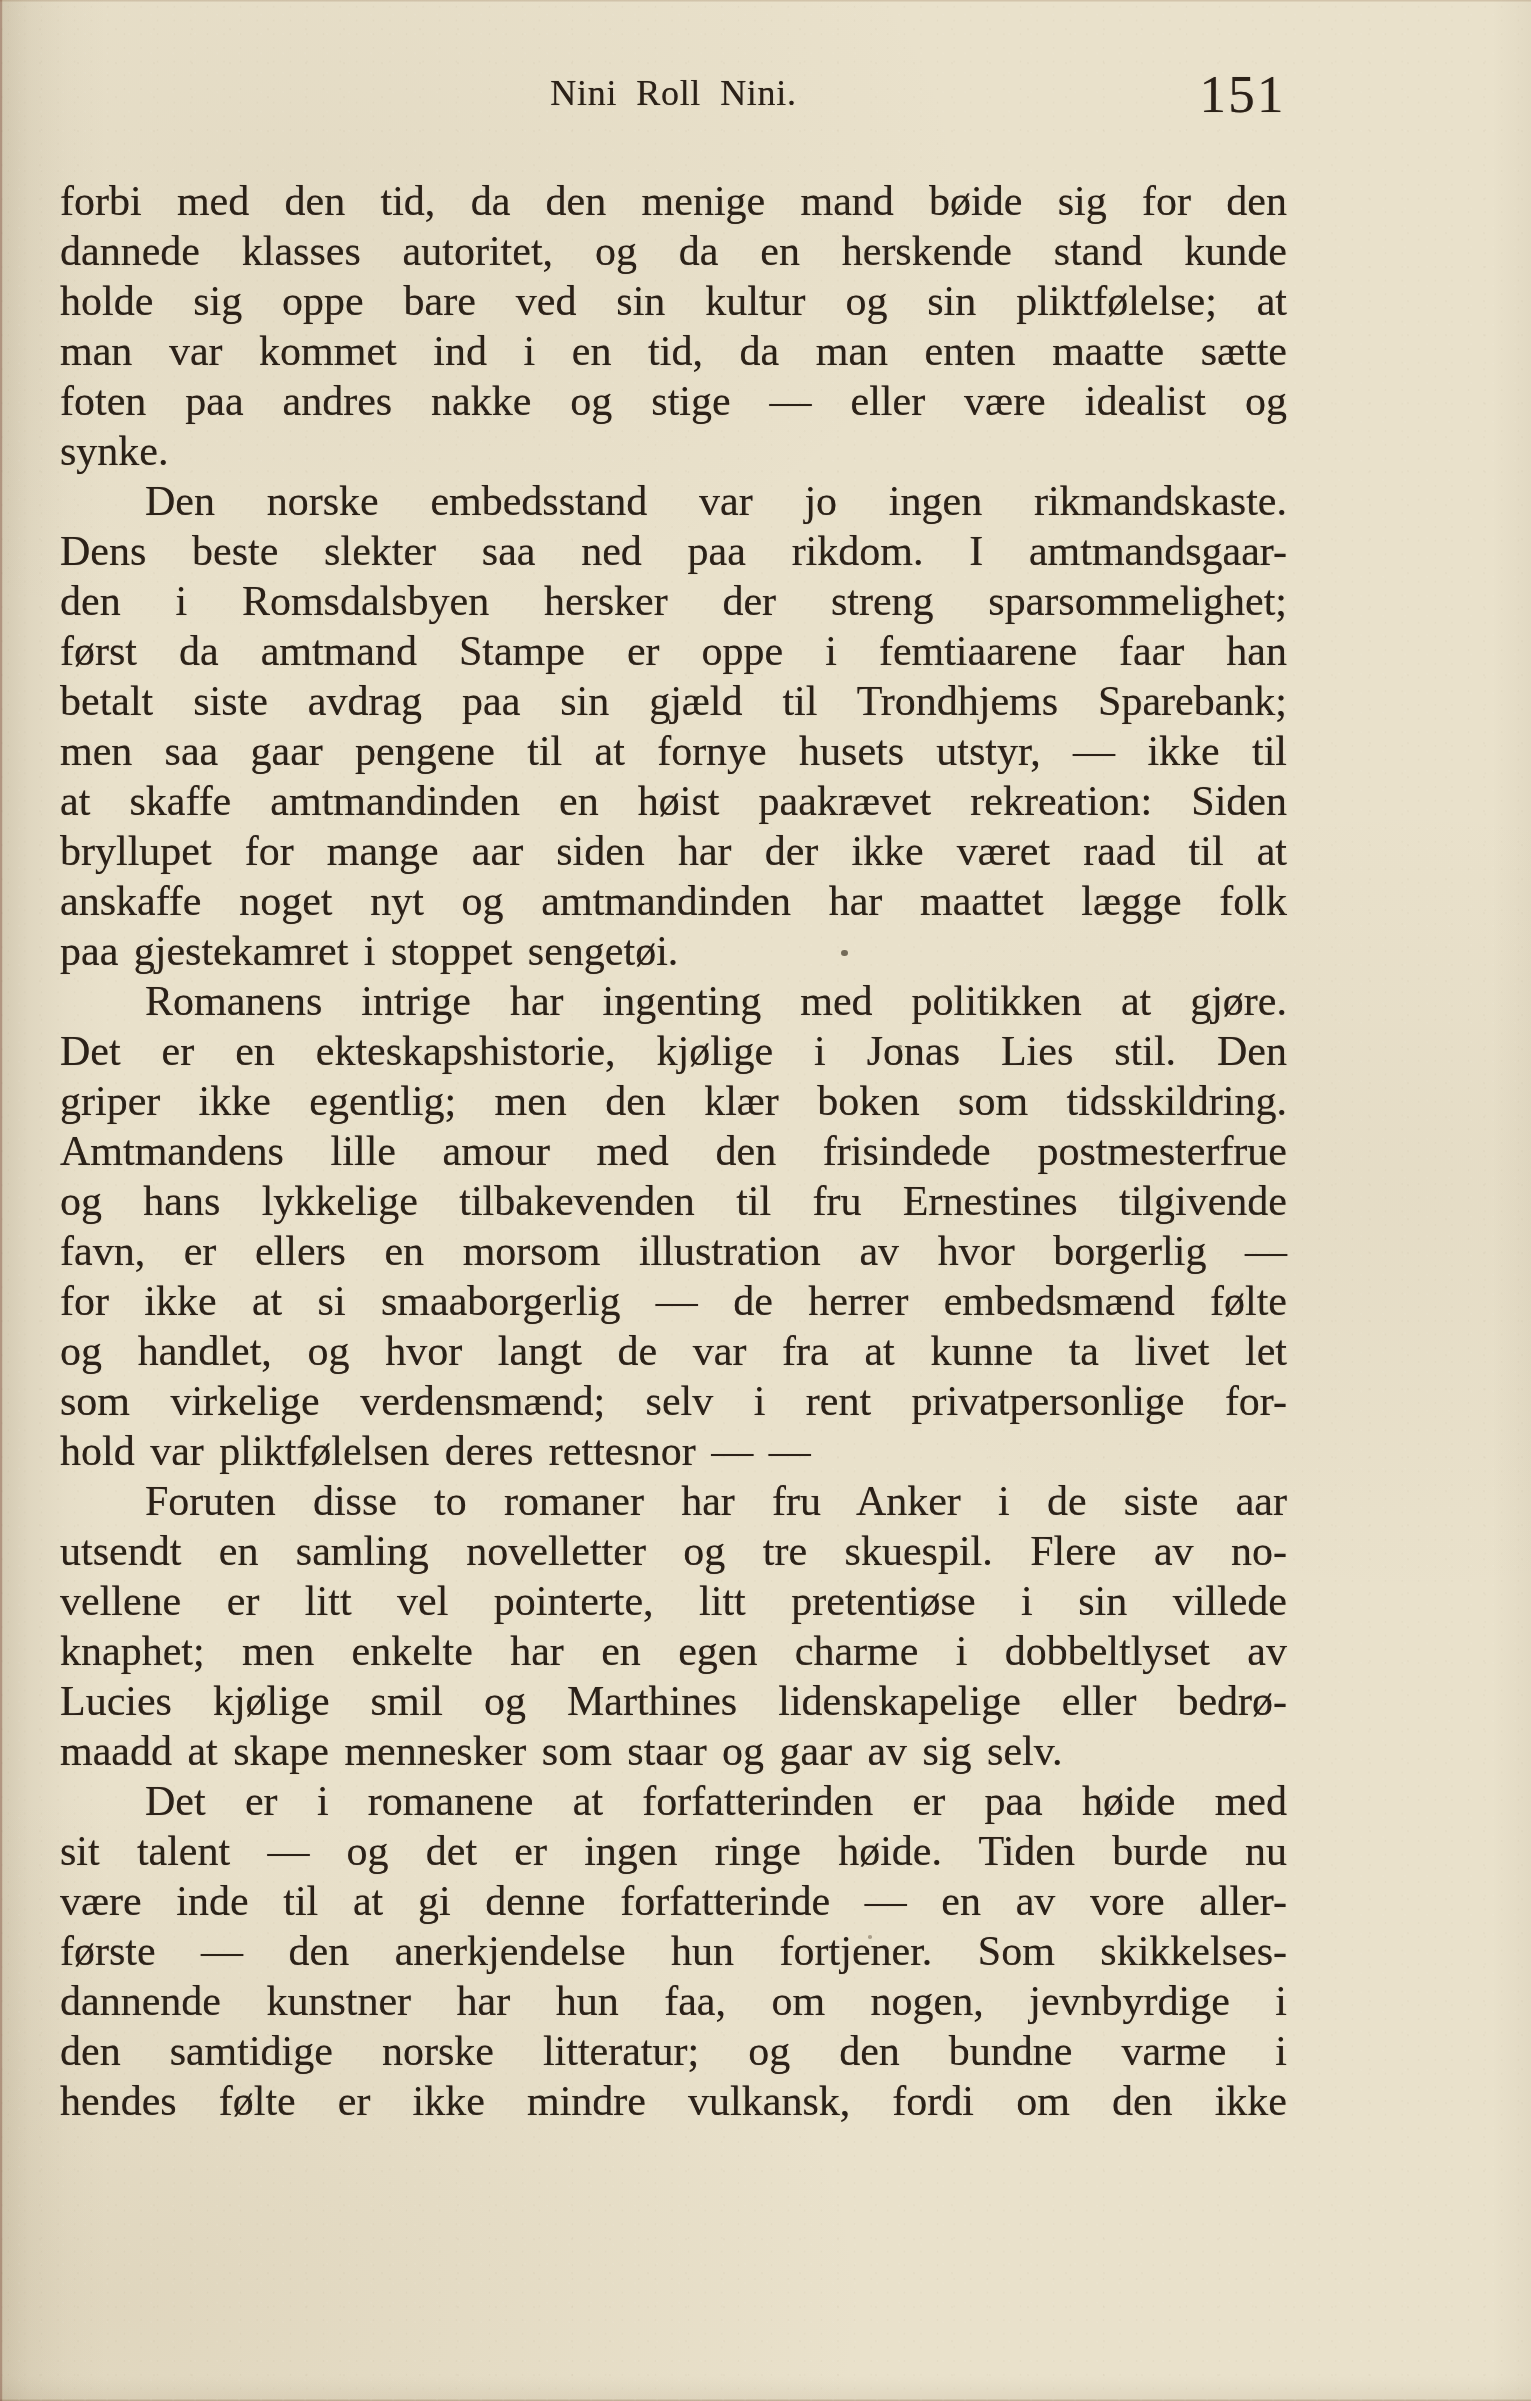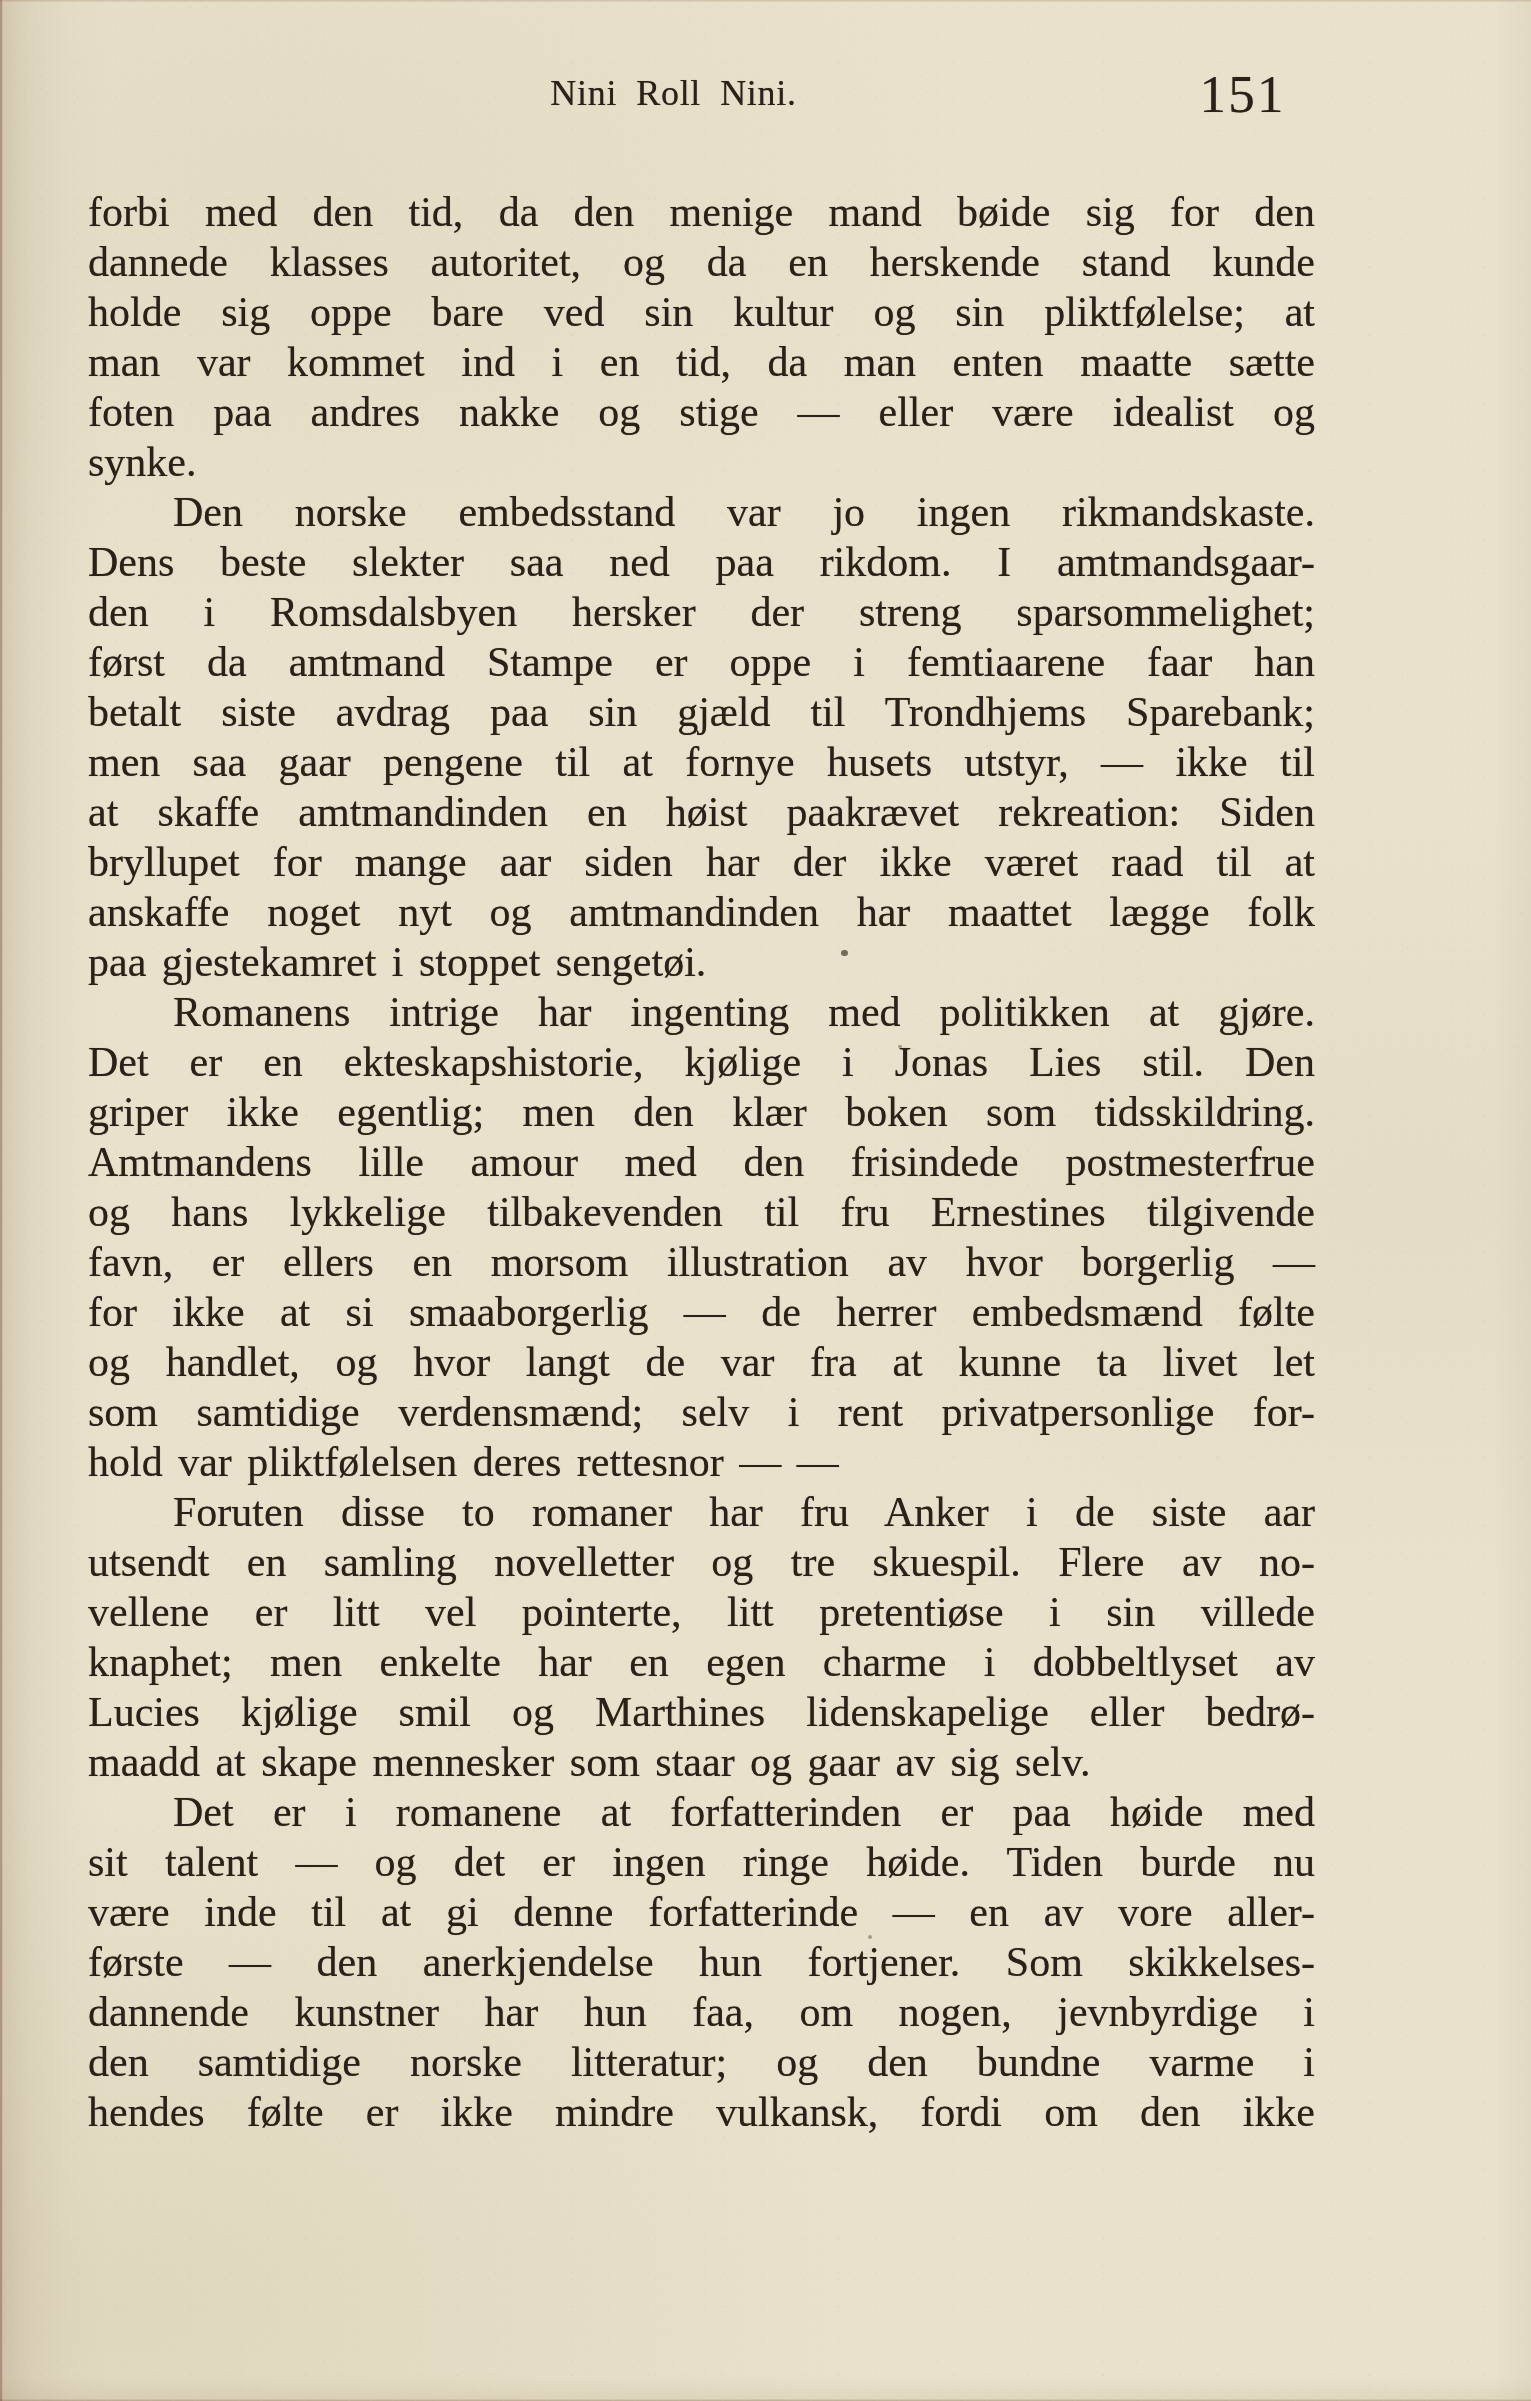--- a/index.html
+++ b/index.html
@@ -69,23 +69,22 @@
     right: 1.4px;
     top: 68px;
     font-size: 53px;
     line-height: 1;
     letter-spacing: 2.2px;
   }
 
   .text-block {
     position: absolute;
     left: 60px;
-    top: 187px;
+    top: 176px;
     width: 1227px;
-    margin-left: 28px;
   }
   .line {
     font-size: 42px;
     line-height: 50px;
     height: 50px;
     text-align: justify;
     text-align-last: justify;
     word-spacing: 1.4px;
     white-space: normal;
   }
@@ -134,21 +133,21 @@
       <div class="line">anskaffe noget nyt og amtmandinden har maattet lægge folk</div>
       <div class="line end">paa gjestekamret i stoppet sengetøi.</div>
       <div class="line indent">Romanens intrige har ingenting med politikken at gjøre.</div>
       <div class="line">Det er en ekteskapshistorie, kjølige i Jonas Lies stil. Den</div>
       <div class="line">griper ikke egentlig; men den klær boken som tidsskildring.</div>
       <div class="line">Amtmandens lille amour med den frisindede postmesterfrue</div>
       <div class="line">og hans lykkelige tilbakevenden til fru Ernestines tilgivende</div>
       <div class="line">favn, er ellers en morsom illustration av hvor borgerlig —</div>
       <div class="line">for ikke at si smaaborgerlig — de herrer embedsmænd følte</div>
       <div class="line">og handlet, og hvor langt de var fra at kunne ta livet let</div>
-      <div class="line">som samtidige verdensmænd; selv i rent privatpersonlige for-</div>
+      <div class="line">som virkelige verdensmænd; selv i rent privatpersonlige for-</div>
       <div class="line end">hold var pliktfølelsen deres rettesnor — —</div>
       <div class="line indent">Foruten disse to romaner har fru Anker i de siste aar</div>
       <div class="line">utsendt en samling novelletter og tre skuespil. Flere av no-</div>
       <div class="line">vellene er litt vel pointerte, litt pretentiøse i sin villede</div>
       <div class="line">knaphet; men enkelte har en egen charme i dobbeltlyset av</div>
       <div class="line">Lucies kjølige smil og Marthines lidenskapelige eller bedrø-</div>
       <div class="line end">maadd at skape mennesker som staar og gaar av sig selv.</div>
       <div class="line indent">Det er i romanene at forfatterinden er paa høide med</div>
       <div class="line">sit talent — og det er ingen ringe høide. Tiden burde nu</div>
       <div class="line">være inde til at gi denne forfatterinde — en av vore aller-</div>

